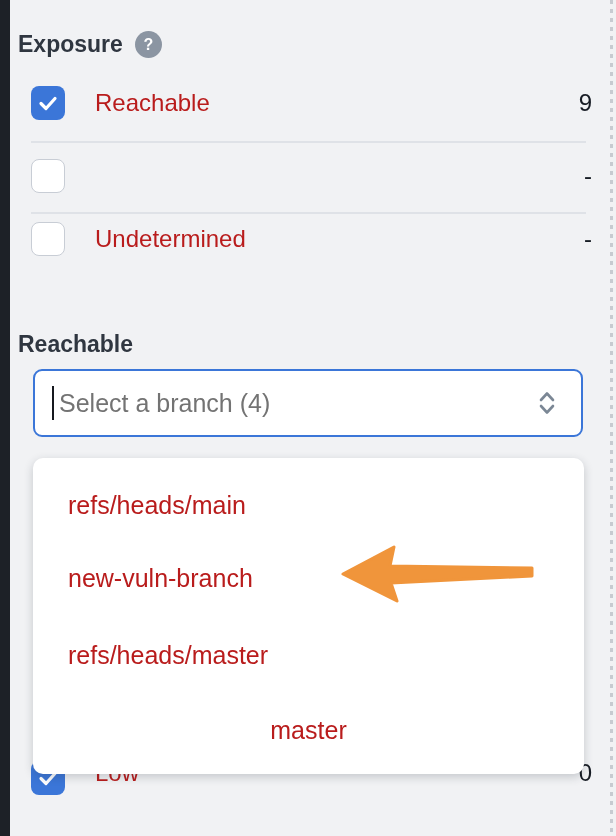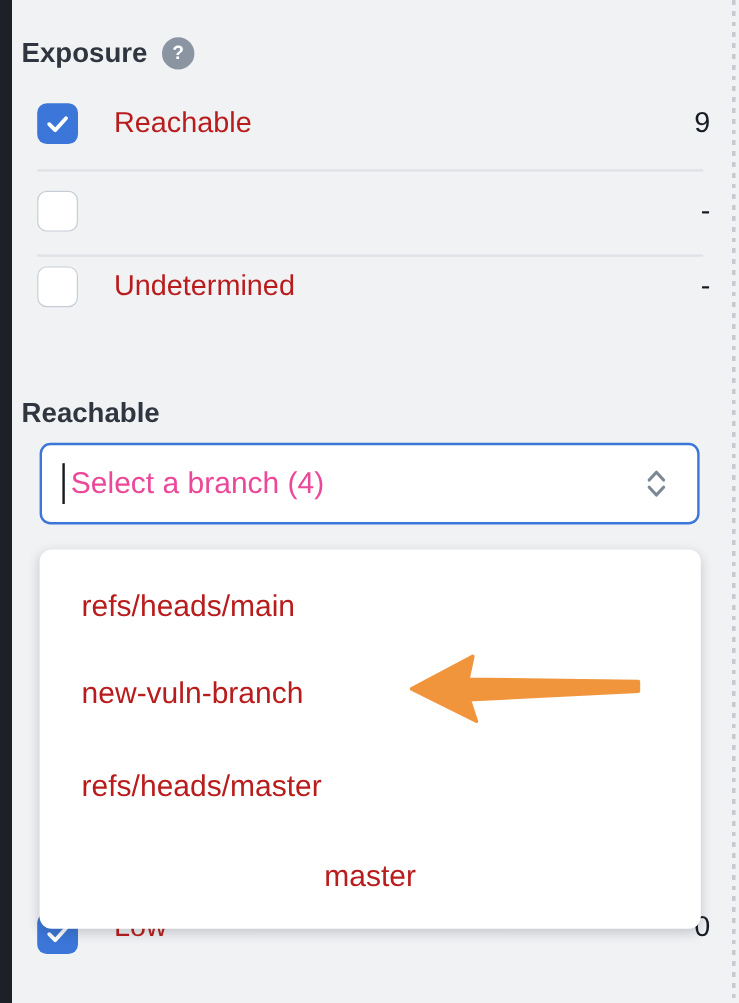--- a/index.html
+++ b/index.html
@@ -34,21 +34,21 @@
   .checkbox.unchecked{background:#ffffff;border:1.5px solid #c8cdd5;}
   .row-label{margin-left:30px;font-size:24px;color:#b91c1c;}
   .row-count{margin-left:auto;font-size:24px;color:#171c24;}
   .divider{position:absolute;left:31px;width:555px;height:1.5px;background:#dfe2e7;}
   .select-box{
     position:absolute;left:33px;top:369px;width:550px;height:68px;box-sizing:border-box;
     background:#ffffff;border:2px solid #3b76d8;border-radius:9px;
     display:flex;align-items:center;
   }
   .text-caret{width:2px;height:34px;background:#16191f;margin-left:17px;}
-  .placeholder{margin-left:5px;font-size:25px;color:#ec4899;}
+  .placeholder{margin-left:5px;font-size:25px;color:#737373;}
   .chevron-updown{margin-left:auto;margin-right:20px;display:flex;}
   .dropdown-panel{
     position:absolute;left:33px;top:458px;width:551px;height:316px;
     background:#ffffff;border-radius:10px;z-index:5;
     box-shadow:0 3px 10px rgba(35,45,60,0.22);
   }
   .dropdown-option{
     position:absolute;left:35px;right:35px;height:36px;line-height:36px;
     font-size:25px;color:#b91c1c;white-space:nowrap;
   }

